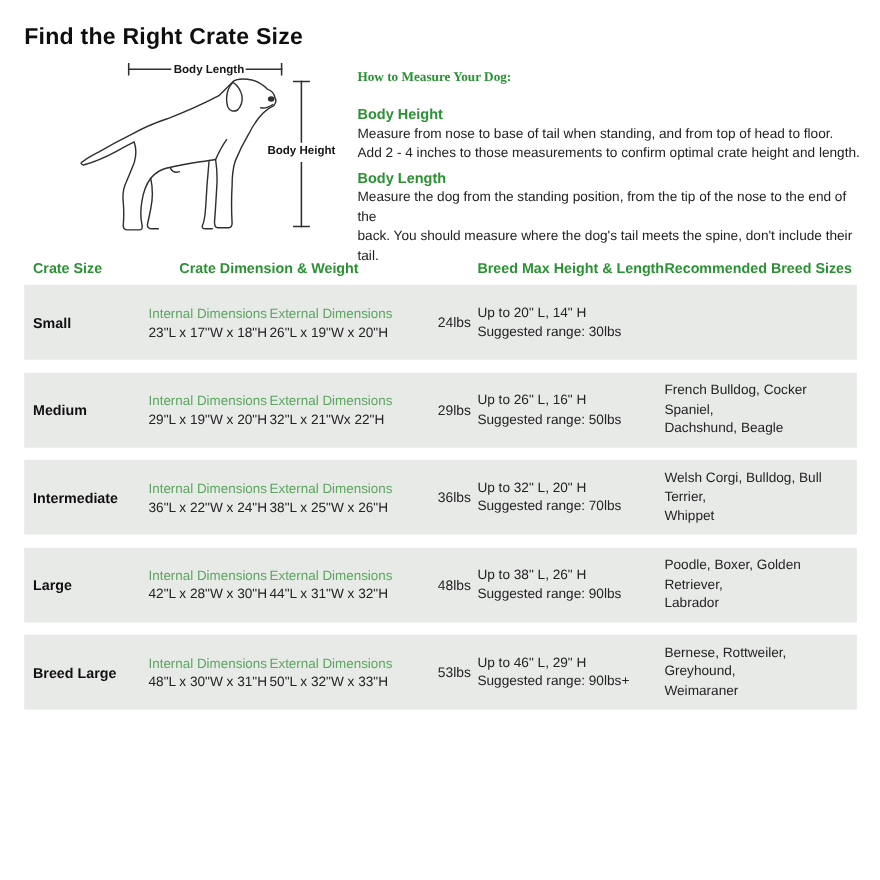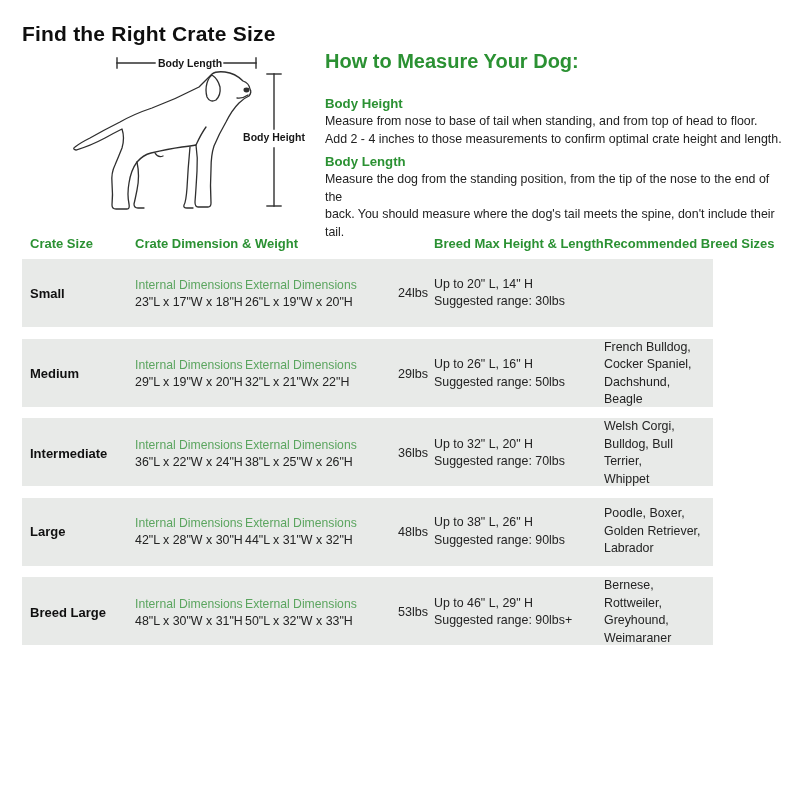--- a/index.html
+++ b/index.html
@@ -15,34 +15,34 @@
   .diagram{position:absolute;left:60px;top:50px;width:260px;height:168px;}
   .diagram svg{position:absolute;left:0;top:0;}
   .measure-label{
     position:absolute;font-size:10.5px;font-weight:700;color:#161616;
     text-align:center;line-height:12px;
   }
   .len-label{left:97px;top:7px;width:66px;}
   .hgt-label{left:181px;top:81px;width:66px;}
   
   .instructions{position:absolute;left:325px;top:0;width:460px;}
-  .howto{position:absolute;top:50px;margin:0;font-size:20px;font-weight:700;color:#2b9133;}
+  .howto{position:absolute;top:63px;margin:0;font-size:12px;font-weight:700;color:#2b9133;font-family:Liberation Serif, serif;}
   .sec-heading{position:absolute;margin:0;font-size:13.2px;font-weight:700;color:#2b9133;}
   .sec-text{position:absolute;margin:0;font-size:12.4px;line-height:17.5px;color:#222;white-space:pre-line;}
   .sec1-h{top:96px;} .sec1-p{top:113px;}
   .sec2-h{top:154px;} .sec2-p{top:171px;}
   
   .grid-cols{
     display:grid;grid-template-columns:105px 110px 125px 64px 170px 1fr;
     padding-left:8px;box-sizing:border-box;
   }
   .table-header{position:absolute;left:22px;top:236px;width:757px;}
   .th{font-size:13px;font-weight:700;color:#2b9133;}
-  .th-dim{grid-column:2 / 5;}
-  .rows{position:absolute;left:22px;top:259px;width:691px;}
+  .th-dim{grid-column:2 / 5;margin-left:28px;}
+  .rows{position:absolute;left:22px;top:259px;width:757px;}
   .crate-row{
     height:68px;margin-bottom:11.5px;background:#e8eae8;
     align-items:center;
   }
   .cell-size{font-size:13px;font-weight:700;color:#101010;}
   .dim-label{font-size:12.2px;color:#5ba55f;}
   .dim-value{font-size:12.4px;color:#232323;margin-top:3px;}
   .cell-weight{font-size:12.6px;color:#232323;margin-left:28px;}
   .cell-two-line{font-size:12.4px;line-height:17.5px;color:#232323;white-space:pre-line;padding-right:6px;}
 </style>

